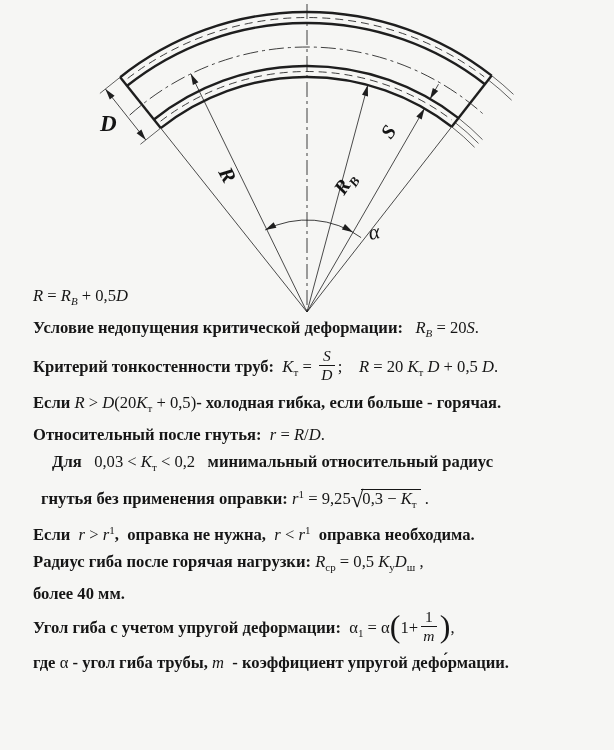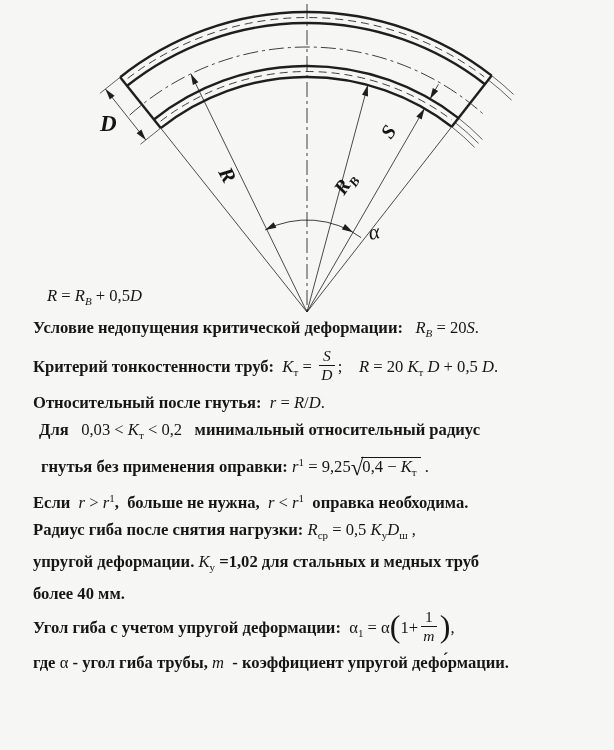--- a/index.html
+++ b/index.html
@@ -70,25 +70,25 @@
     <polygon points="265.2,230.0 273.6,222.3 276.4,227.8" fill="#1e1e1e"></polygon>
     <polygon points="353.0,232.3 341.9,229.5 345.0,224.1" fill="#1e1e1e"></polygon>
     <text x="100" y="131" font-family="&quot;Liberation Serif&quot;,&quot;DejaVu Serif&quot;,serif" font-style="italic" font-size="23" fill="#141414" font-weight="700">D</text>
     <text x="218" y="172" font-family="&quot;Liberation Serif&quot;,&quot;DejaVu Serif&quot;,serif" font-style="italic" font-size="21" fill="#141414" font-weight="700" transform="rotate(62 218 172)">R</text>
     <text x="344" y="196" font-family="&quot;Liberation Serif&quot;,&quot;DejaVu Serif&quot;,serif" font-style="italic" font-size="20" fill="#141414" font-weight="700" transform="rotate(-56 344 196)"><tspan>R</tspan><tspan font-size="13" dy="5">B</tspan></text>
     <text x="391" y="140" font-family="&quot;Liberation Serif&quot;,&quot;DejaVu Serif&quot;,serif" font-style="italic" font-size="20" fill="#141414" font-weight="700" transform="rotate(-57 391 140)">S</text>
     <text x="370" y="240" font-family="&quot;Liberation Serif&quot;,&quot;DejaVu Serif&quot;,serif" font-style="italic" font-size="21" fill="#141414" transform="rotate(-12 370 240)">α</text>
   </svg>
 
 <div id="formulas">
-    <div class="line" style="margin-left: 14px; font-family: Liberation Serif, serif;"><span class="i">R</span><span class="r"> = </span><span class="i">R</span><span class="subi">B</span><span class="r"> + 0,5</span><span class="i">D</span></div>
+    <div class="line" style=" font-family: Liberation Serif, serif;"><span class="i">R</span><span class="r"> = </span><span class="i">R</span><span class="subi">B</span><span class="r"> + 0,5</span><span class="i">D</span></div>
     <div class="line"><span class="b">Условие недопущения критической деформации:   </span><span class="i">R</span><span class="subi">B</span><span class="r"> = 20</span><span class="i">S</span><span class="r">.</span></div>
     <div class="line"><span class="b">Критерий тонкостенности труб:  </span><span class="i">K</span><span class="sub">т</span><span class="r"> = </span><span class="frac"><span class="fnum i">S</span><span class="fden i">D</span></span><span class="r">;    </span><span class="i">R</span><span class="r"> = 20 </span><span class="i">K</span><span class="sub">т</span><span class="r"> </span><span class="i">D</span><span class="r"> + 0,5 </span><span class="i">D</span><span class="r">.</span></div>
+    <div class="line"><span class="b">Если </span><span class="i">R</span><span class="r"> &gt; </span><span class="i">D</span><span class="r">(20</span><span class="i">K</span><span class="sub">т</span><span class="r"> + 0,5)</span><span class="b">- холодная гибка, если больше - горячая.</span></div>
     <div class="line"><span class="b">Относительный после гнутья:  </span><span class="i">r</span><span class="r"> = </span><span class="i">R</span><span class="r">/</span><span class="i">D</span><span class="r">.</span></div>
-    <div class="line" style="margin-left: 6px;"><span class="b">Для   </span><span class="r">0,03 &lt; </span><span class="i">K</span><span class="sub">т</span><span class="r"> &lt; 0,2   </span><span class="b">минимальный относительный радиус</span></div>
-    <div class="line" style="margin-left: 8px;"><span class="b">гнутья без применения оправки: </span><span class="i">r</span><span class="sup">1</span><span class="r"> = 9,25</span><span class="sqrt"><span class="rad">√</span><span class="radc"><span class="r">0,4 − </span><span class="i">K</span><span class="sub">т</span></span></span><span class="r"> .</span></div>
-    <div class="line"><span class="b">Если  </span><span class="i">r</span><span class="r"> &gt; </span><span class="i">r</span><span class="sup">1</span><span class="b">,  больше не нужна,  </span><span class="i">r</span><span class="r"> &lt; </span><span class="i">r</span><span class="sup">1</span><span class="b">  оправка необходима.</span></div>
-    <div class="line"><span class="b">Радиус гиба после снятия нагрузки: </span><span class="i">R</span><span class="sub">ср</span><span class="r"> = 0,5 </span><span class="i">K</span><span class="sub">у</span><span class="i">D</span><span class="sub">ш</span><span class="r"> ,</span></div>
-    <div class="line"><span class="b">упругой деформации. </span><span class="i">K</span><span class="sub">у</span><span class="b"> =1,02 для стальных и медных труб</span></div>
+    <div class="line" style="margin-left: 19px;"><span class="b">Для   </span><span class="r">0,03 &lt; </span><span class="i">K</span><span class="sub">т</span><span class="r"> &lt; 0,2   </span><span class="b">минимальный относительный радиус</span></div>
+    <div class="line" style="margin-left: 8px;"><span class="b">гнутья без применения оправки: </span><span class="i">r</span><span class="sup">1</span><span class="r"> = 9,25</span><span class="sqrt"><span class="rad">√</span><span class="radc"><span class="r">0,3 − </span><span class="i">K</span><span class="sub">т</span></span></span><span class="r"> .</span></div>
+    <div class="line"><span class="b">Если  </span><span class="i">r</span><span class="r"> &gt; </span><span class="i">r</span><span class="sup">1</span><span class="b">,  оправка не нужна,  </span><span class="i">r</span><span class="r"> &lt; </span><span class="i">r</span><span class="sup">1</span><span class="b">  оправка необходима.</span></div>
+    <div class="line"><span class="b">Радиус гиба после горячая нагрузки: </span><span class="i">R</span><span class="sub">ср</span><span class="r"> = 0,5 </span><span class="i">K</span><span class="sub">у</span><span class="i">D</span><span class="sub">ш</span><span class="r"> ,</span></div>
     <div class="line"><span class="b">более 40 мм.</span></div>
     <div class="line"><span class="b">Угол гиба с учетом упругой деформации:  </span><span class="r">α</span><span class="sub">1</span><span class="r"> = α</span><span class="bigp">(</span><span class="r">1+</span><span class="frac"><span class="fnum">1</span><span class="fden i">m</span></span><span class="bigp">)</span><span class="r">,</span></div>
     <div class="line"><span class="b">где </span><span class="r">α</span><span class="b"> - угол гиба трубы, </span><span class="i">m</span><span class="b">  - коэффициент упругой дефо́рмации.</span></div>
   </div>
 
 </body></html>

